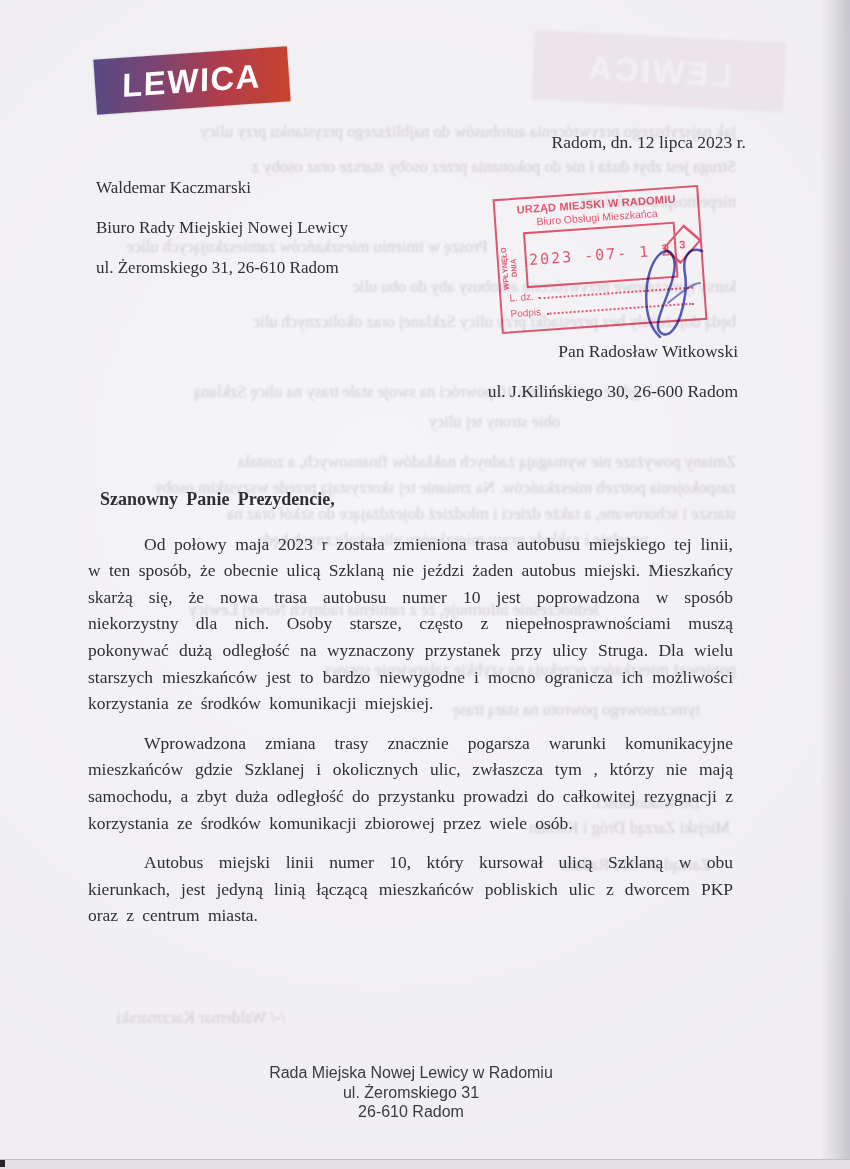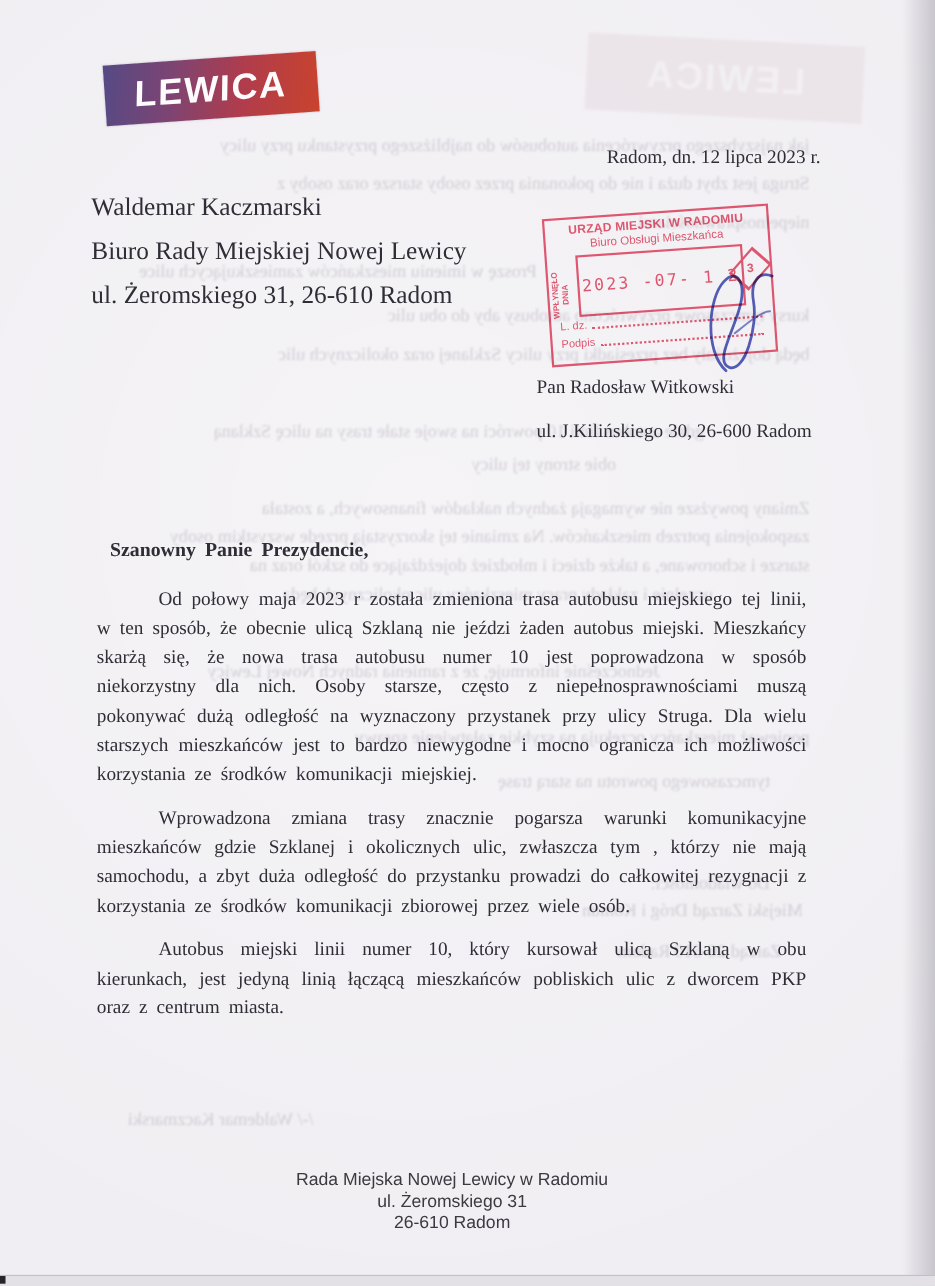--- a/index.html
+++ b/index.html
@@ -43,22 +43,22 @@
     transform:rotate(-4deg); display:flex; align-items:center; justify-content:center;
     box-shadow:0 0 2px rgba(60,40,80,.25);
   }
   .logo-text{
     font-family:"Liberation Sans",sans-serif; font-weight:bold; font-size:33px;
     letter-spacing:1.5px; color:#fdfbfc; transform:skewX(-5deg);
   }
 
   
   .date-line{position:absolute; top:132px; right:104px; z-index:2; font-size:17.5px;}
-  .sender{position:absolute; left:83px; top:168px; z-index:2; font-size:23px; line-height:40px;}
-  .recipient{position:absolute; right:112px; top:331px; z-index:2; font-size:17.5px; line-height:40px; text-align:left;}
+  .sender{position:absolute; left:96px; top:168px; z-index:2; font-size:17px; line-height:40px;}
+  .recipient{position:absolute; right:112px; top:331px; z-index:2; font-size:17.5px; line-height:40px; text-align:right;}
 
   
   .stamp{
     position:absolute; left:497px; top:192px; width:202px; height:131px; z-index:4;
     border:2px solid var(--stamp); transform:rotate(-4deg);
     color:var(--stamp); font-family:"Liberation Sans",sans-serif;
     mix-blend-mode:multiply; opacity:.93;
   }
   .stamp-office{margin-top:4px; text-align:center; font-size:11px; font-weight:bold; letter-spacing:.2px; line-height:13px;}
   .stamp-bureau{text-align:center; font-size:10.5px; line-height:12px;}

